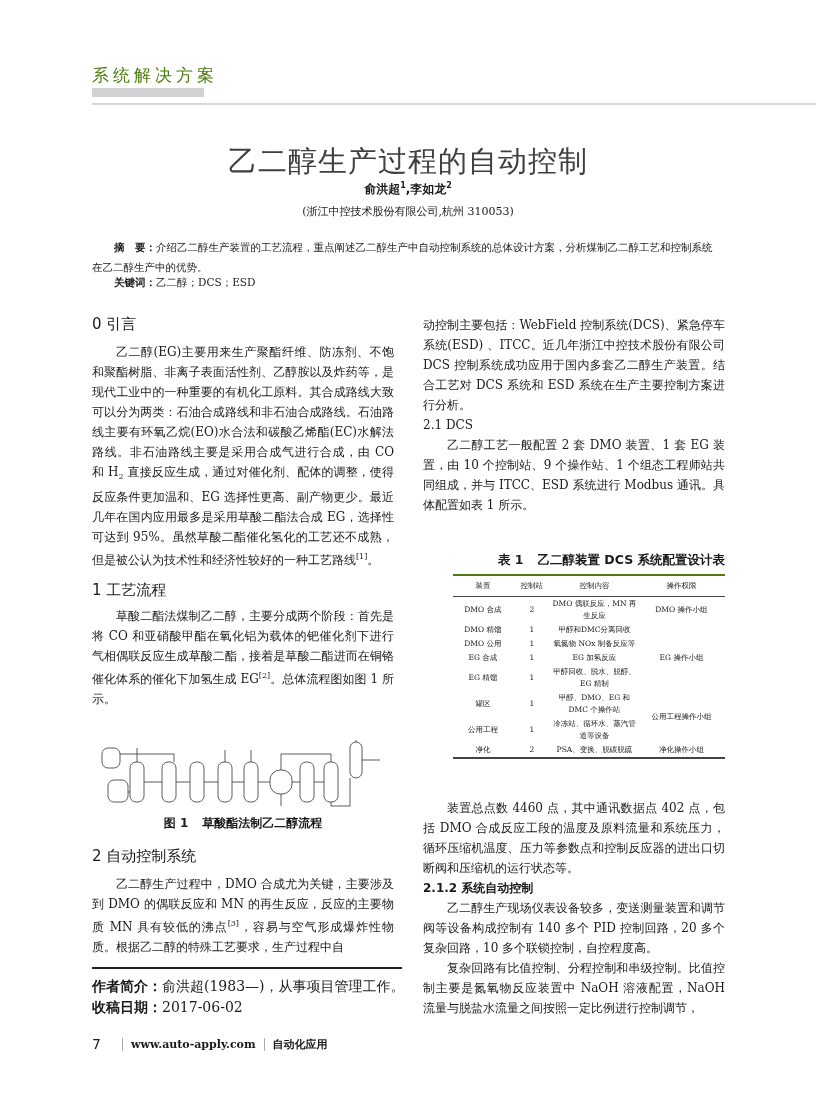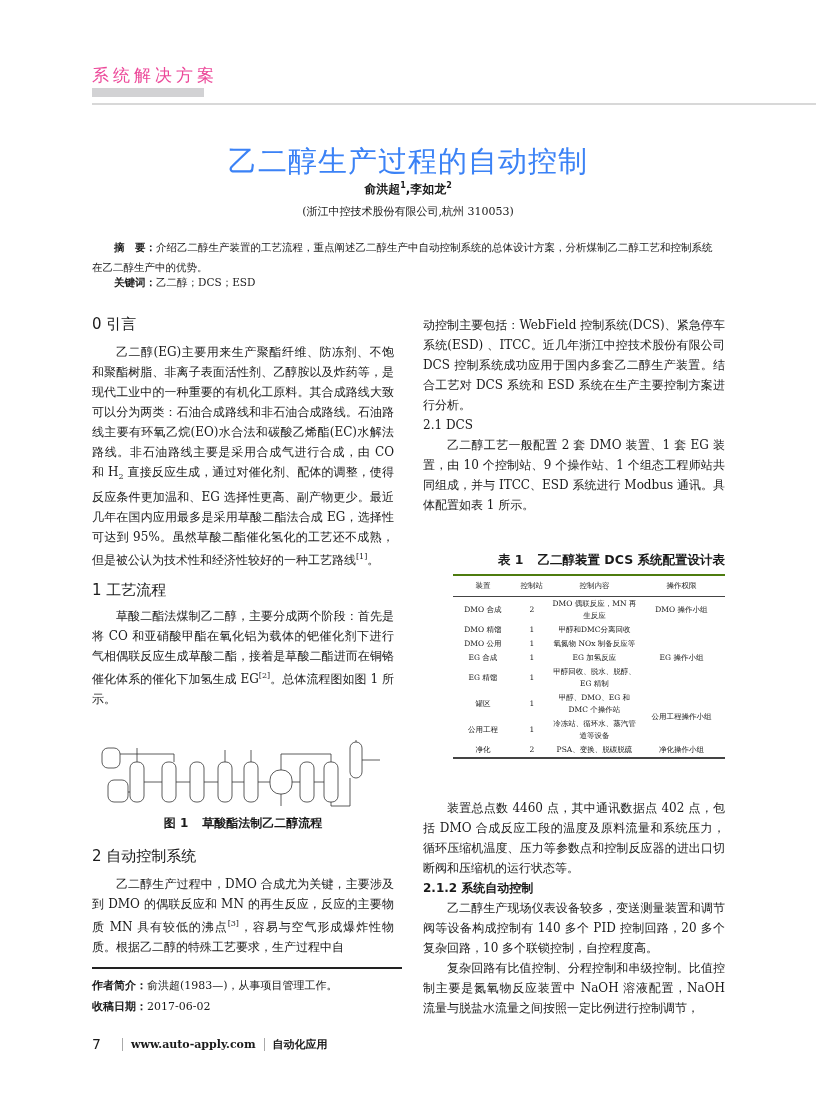--- a/index.html
+++ b/index.html
@@ -1,22 +1,22 @@
 <!DOCTYPE html>
 <html><head>
 <meta charset="utf-8">
 <style>
   html, body { margin: 0; padding: 0; background: #ffffff; }
   body { width: 816px; height: 1099px; position: relative; overflow: hidden;
          font-family: "DejaVu Serif", "Liberation Serif", serif; color: #1a1a1a; }
   .abs { position: absolute; }
-  .section-tag { left: 92px; top: 64px; font-size: 17px; letter-spacing: 4px; color: #ec4899; }
+  .section-tag { left: 92px; top: 64px; font-size: 17px; letter-spacing: 4px; color: #4d7c0f; }
   .tag-bar { left: 92px; top: 88px; width: 112px; height: 9px; background: #d2d2d4; }
   .header-rule { left: 92px; top: 103px; width: 724px; height: 2px; background: #d8d8d8; }
-  .title { left: 0; width: 816px; top: 142px; text-align: center; font-size: 29px; letter-spacing: 1px; color: #3b82f6; }
+  .title { left: 0; width: 816px; top: 142px; text-align: center; font-size: 29px; letter-spacing: 1px; color: #404040; }
   .authors { left: 0; width: 816px; top: 181px; text-align: center; font-size: 12px; font-family: "DejaVu Sans", sans-serif; font-weight: bold; }
   .authors sup { font-size: 8px; }
   .affil { left: 0; width: 816px; top: 204px; text-align: center; font-size: 11px; }
   .abstract { left: 92px; top: 237px; width: 630px; font-size: 10.5px; line-height: 20px; text-indent: 22px; }
   .abstract .lbl { font-family: "DejaVu Sans", sans-serif; font-weight: bold; }
   .keywords { left: 114px; top: 276px; font-size: 10.5px; }
   .keywords .lbl { font-family: "DejaVu Sans", sans-serif; font-weight: bold; }
   .col { width: 302px; font-size: 12px; line-height: 20px; text-align: justify; }
   .col p { margin: 0; text-indent: 24px; }
   .col-left { left: 92px; }
@@ -27,21 +27,21 @@
   .fig-caption { left: 92px; width: 302px; top: 815px; text-align: center; font-size: 12px; font-family: "DejaVu Sans", sans-serif; font-weight: bold; }
   .fig-caption span.num { margin-right: 14px; }
   .figure { left: 100px; top: 740px; width: 290px; height: 70px; }
   .table-title { left: 423px; width: 302px; top: 552px; text-align: right; font-size: 12.5px; font-family: "DejaVu Sans", sans-serif; font-weight: bold; }
   .table-title .num { margin-right: 14px; }
   table.cfg { position: absolute; left: 453px; top: 574px; width: 272px; border-collapse: collapse; font-size: 7.5px; line-height: 12px; }
   table.cfg th { font-weight: normal; height: 18px; border-top: 2px solid #4d7c0f; border-bottom: 1px solid #444; }
   table.cfg td { text-align: center; vertical-align: middle; padding: 1px 0; }
   table.cfg tr:last-child td { border-bottom: 2px solid #444; }
   .footnote-rule { left: 92px; top: 967px; width: 310px; height: 2px; background: #222; }
-  .footnote { left: 92px; font-size: 11px; }
+  .footnote { left: 92px; font-size: 14px; }
   .footnote .lbl { font-family: "DejaVu Sans", sans-serif; font-weight: bold; }
   .footer { left: 92px; top: 1036px; font-size: 12px; display: flex; align-items: center; }
   .footer .pg { font-family: "DejaVu Sans", sans-serif; font-size: 14px; width: 22px; }
   .footer .sep { width: 1px; height: 13px; background: #aaa; margin: 0 8px; }
   .footer .site { font-family: "DejaVu Serif", serif; font-weight: bold; font-size: 11px; }
   .footer .journal { font-family: "DejaVu Sans", sans-serif; font-weight: bold; font-size: 11px; text-align: right; }
   sup { font-size: 8px; }
   sub { font-size: 8px; }
 </style>
 </head>

